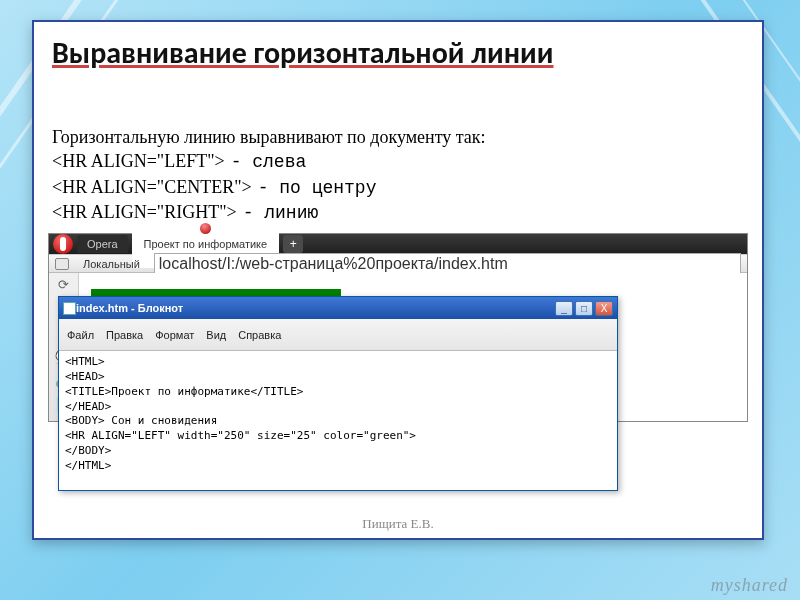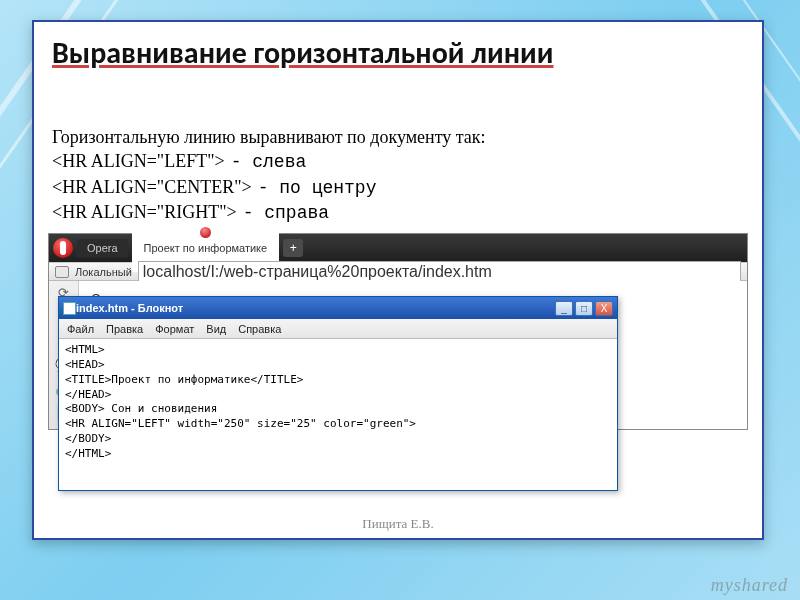--- a/index.html
+++ b/index.html
@@ -43,37 +43,37 @@
   .code-line { display: flex; align-items: baseline; gap: 6px; }
   .code { font-family: "Times New Roman", serif; }
   .desc { font-family: Liberation Mono, monospace; }
 
   .browser {
     margin: 8px 14px 0 14px;
     border: 1px solid #888;
     background: #f4f4f4;
   }
   .tabbar {
-    height: 28px;
+    height: 20px;
     background: linear-gradient(#3a3a3a, #1f1f1f);
     display: flex; align-items: center;
     padding: 0 4px; gap: 4px;
   }
   .opera-icon { width: 20px; height: 20px; background: radial-gradient(circle at 40% 30%, #ff6666, #b00000); border-radius: 50%; position: relative; }
   .opera-icon::after { content:""; position:absolute; left:7px; top:3px; width:6px; height:14px; background:#fff; border-radius:3px; }
   .tab-inactive { background:#2c2c2c; color:#ccc; padding:3px 10px; font-size:11px; border-radius:3px 3px 0 0; }
   .tab-active { background:#fff; color:#333; padding:3px 12px; font-size:11px; border-radius:3px 3px 0 0; display:flex; align-items:center; gap:4px;flex-direction:column; }
   .tab-active .x { color:#888; font-size:10px; }
   .tab-plus { background:#4a4a4a; color:#fff; width:20px; height:18px; border-radius:3px; text-align:center; font-size:12px; line-height:18px; }
   .tab-doc-icon { width:11px; height:11px; background:radial-gradient(circle at 40% 30%, #ff8888, #b00000); border-radius:50%; }
 
   .addrbar {
     height: 19px; background: linear-gradient(#f8f8f8,#e2e2e2);
     border-top:1px solid #ccc; border-bottom:1px solid #bbb;
-    display:flex; align-items:center; gap:6px;
+    display:flex; align-items:center; gap:14px;
     padding: 0 6px; font-size:11px;
   }
   .local-icon { width:14px; height:12px; background:#e8e8e8; border:1px solid #888; border-radius:2px; }
   .addr-label { color:#333; }
   .addr-url { flex:1; background:#fff; border:1px solid #aaa; padding:1px 4px; color:#333; font-size:16px; }
 
   .browser-body { display:flex; height:148px; }
   .sidebar { width:30px; background:linear-gradient(#f0f0f0,#e4e4e4); border-right:1px solid #ccc; display:flex; flex-direction:column; align-items:center; padding-top:4px; gap:8px; }
   .side-ico { width:16px; height:16px; color:#666; font-size:13px; text-align:center; line-height:16px; }
   .page-area { flex:1; background:#fff; padding:10px 12px; position:relative; }
@@ -95,21 +95,21 @@
     color:#fff; display:flex; align-items:center; justify-content:space-between;
     padding:0 4px;
   }
   .np-title-left { display:flex; align-items:center; }
   .np-doc-icon { width:13px; height:13px; background:#fff; border:1px solid #5aa; }
   .np-title-text { font-weight:bold; font-size:11px; }
   .np-btns { display:flex; gap:2px; }
   .np-btn { width:18px; height:15px; background:linear-gradient(#e8f0fa,#b8d0ec); border:1px solid #3a70b8; border-radius:2px; color:#2a4a80; font-size:10px; text-align:center; line-height:13px; }
   .np-btn.close { background:linear-gradient(#f29c8c,#d6543a); color:#fff; }
   .np-menu {
-    height:20px; background:linear-gradient(#f4f4f4,#e6e6e6);
+    height:32px; background:linear-gradient(#f4f4f4,#e6e6e6);
     border-bottom:1px solid #bbb;
     display:flex; align-items:center; gap:12px;
     padding:0 8px; font-size:11px; color:#222;
   }
   .np-content {
     padding:4px 6px;
     font-family: "Lucida Console", monospace;
     font-size:11px;
     color:#000;
     line-height:1.35;
@@ -147,21 +147,21 @@
     <div class="code-line">
       <span class="code">&lt;HR ALIGN="LEFT"&gt;</span>
       <span class="desc">- слева</span>
     </div>
     <div class="code-line">
       <span class="code">&lt;HR ALIGN="CENTER"&gt;</span>
       <span class="desc">- по центру</span>
     </div>
     <div class="code-line">
       <span class="code">&lt;HR ALIGN="RIGHT"&gt;</span>
-      <span class="desc">- справа</span>
+      <span class="desc">- линию</span>
     </div>
   </div>
 
   <div class="browser">
     <div class="tabbar">
       <span class="opera-icon"></span>
       <span class="tab-inactive">Opera</span>
       <span class="tab-active">
         <span class="tab-doc-icon"></span>
         <span>Проект по информатике</span>
@@ -177,21 +177,20 @@
     <div class="browser-body">
       <div class="sidebar">
         <span class="side-ico">⟳</span>
         <span class="side-ico">★</span>
         <span class="side-ico">✉</span>
         <span class="side-ico">💬</span>
         <span class="side-ico">🔗</span>
         <span class="side-ico">📄</span>
       </div>
       <div class="page-area">
-        <div class="page-text">Сон и сновидения</div>
         <div class="green-hr"></div>
       </div>
     </div>
   </div>
 
   <div class="footer-author">Пищита Е.В.</div>
 </div>
 
 <div class="notepad">
   <div class="np-title">

